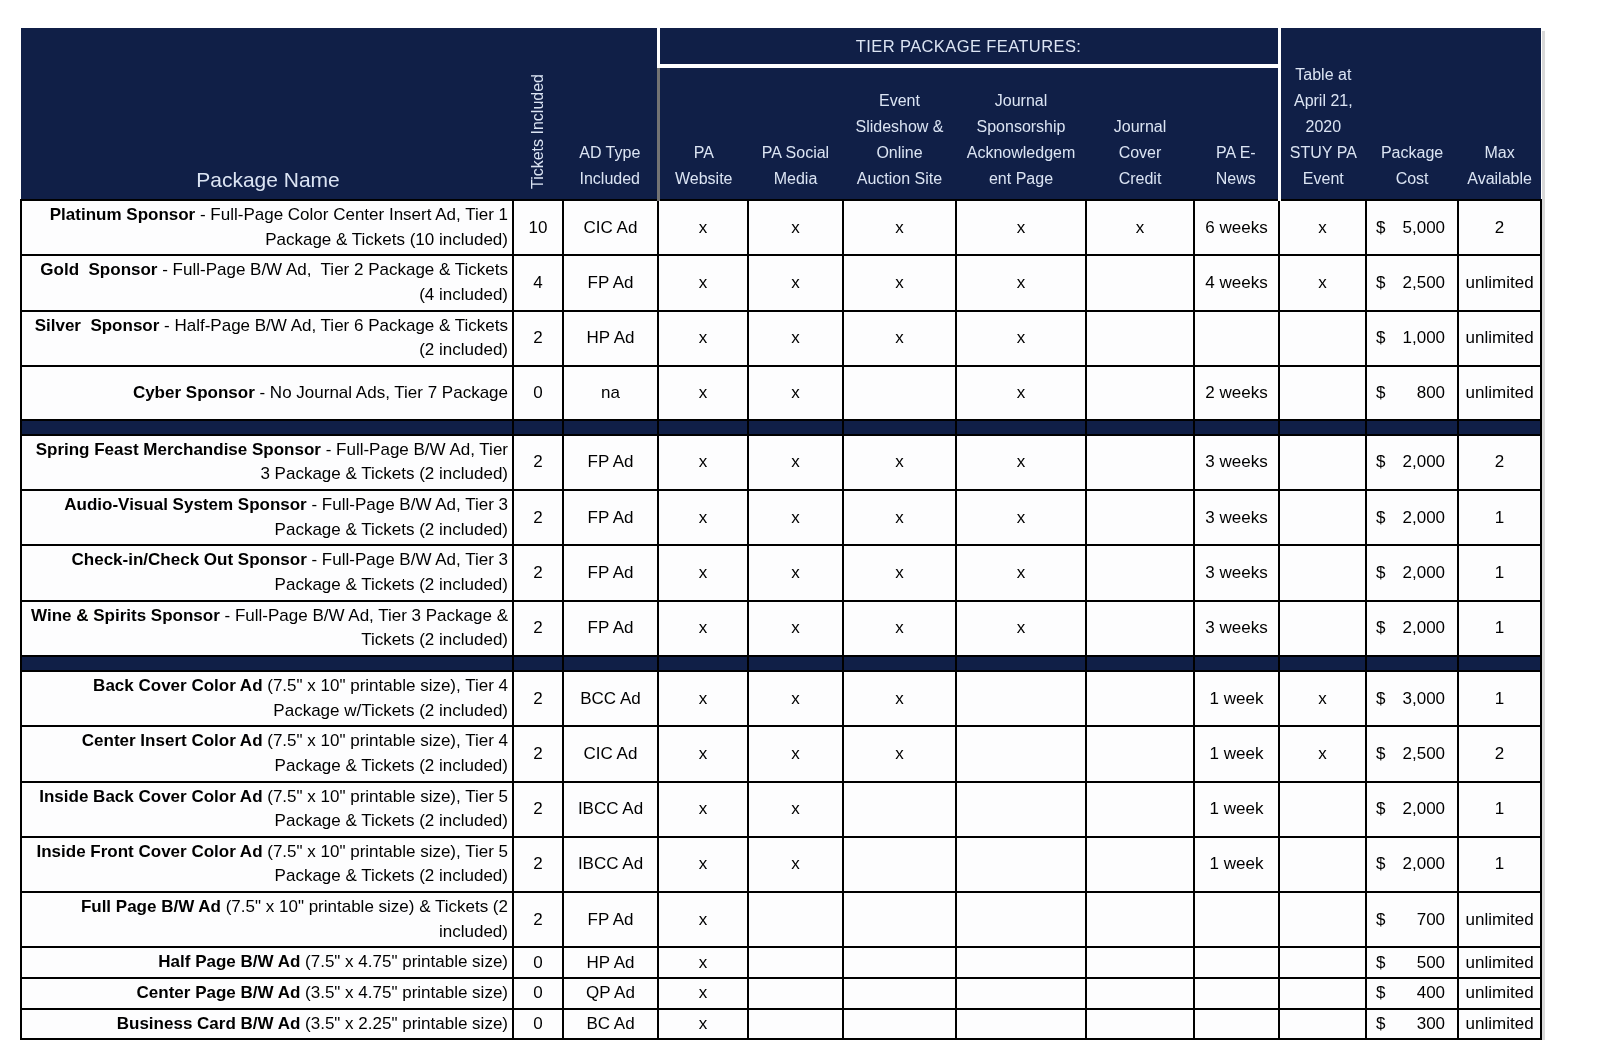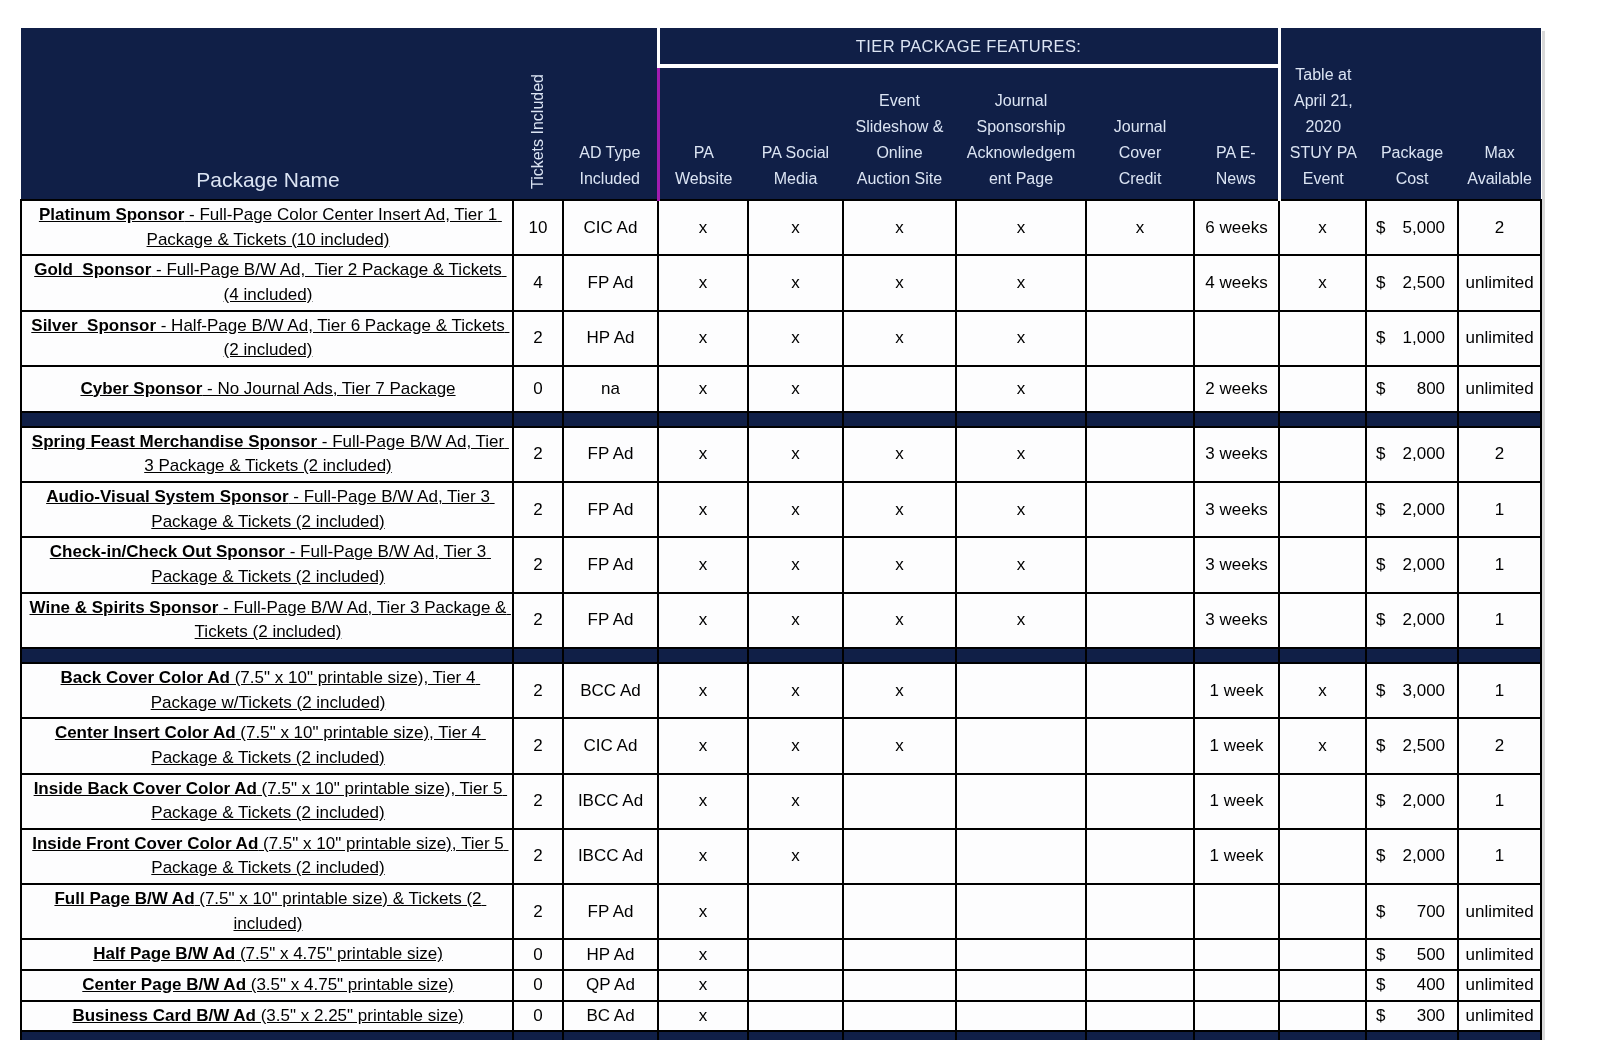--- a/index.html
+++ b/index.html
@@ -26,37 +26,37 @@
     display:inline-block;writing-mode:vertical-rl;transform:rotate(180deg);
     font-size:16px;line-height:1;white-space:nowrap;
   }
   th.tier-title{
     vertical-align:middle;text-align:center;font-size:16.5px;letter-spacing:.4px;
     border-left:3px solid #fff;border-right:3px solid #fff;border-bottom:4px solid #fff;
     padding:2px;
     margin-left:7px;
   }
   th.feat{white-space:pre-line;text-align:center;line-height:1.62;}
-  th.feat-first{border-left:3px solid #a21caf;}
+  th.feat-first{border-left:3px solid #737373;}
   th.feat-last{border-right:3px solid #fff;}
   th.right-h{white-space:pre-line;text-align:center;line-height:1.62;}
   th.tableat-h{border-left:3px solid #fff;}
   
   tbody td{
     border:2px solid #000;background:#fdfdfe;font-size:17px;
     text-align:center;vertical-align:middle;padding:2px 4px;
   }
   tbody tr{height:52px;}
-  tbody tr:nth-child(4){height:46px;}
+  tbody tr:nth-child(4){height:54px;}
   tbody tr:nth-child(16),tbody tr:nth-child(17),tbody tr:nth-child(18){height:27px;}
   tbody tr.sep-row{height:15px;}
   tbody tr.footer-row{height:21px;}
   tbody tr.sep-row td,tbody tr.footer-row td{background:#101f47;padding:0;}
   td.name-cell{
-    text-align:center;padding:2px 4px 2px 6px;line-height:1.45;font-size:17px;text-decoration:underline;
+    text-align:right;padding:2px 4px 2px 6px;line-height:1.45;font-size:17px;
   }
   td.name-cell .bold{font-weight:bold;white-space:pre-wrap;}
   td.name-cell .rest{white-space:pre-wrap;}
   td.cost-cell{padding:0;}
   .cost-wrap{
     display:flex;justify-content:space-between;align-items:center;
     padding:0 12px 0 9px;width:100%;height:100%;box-sizing:border-box;
   }
 </style>
 </head>

